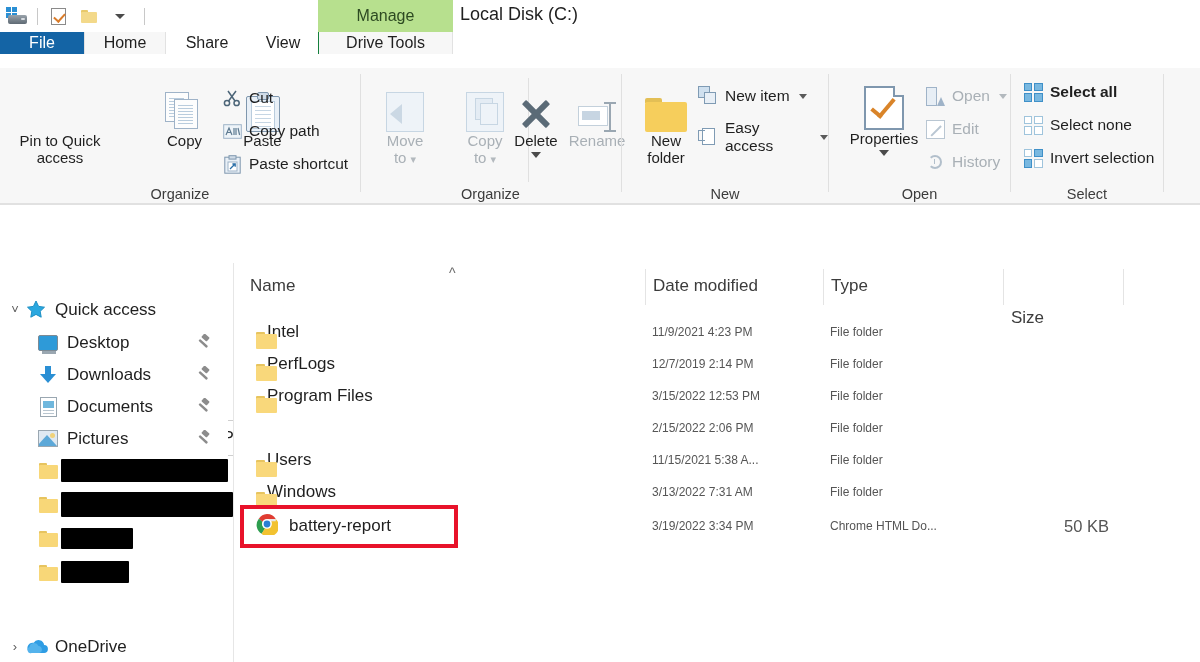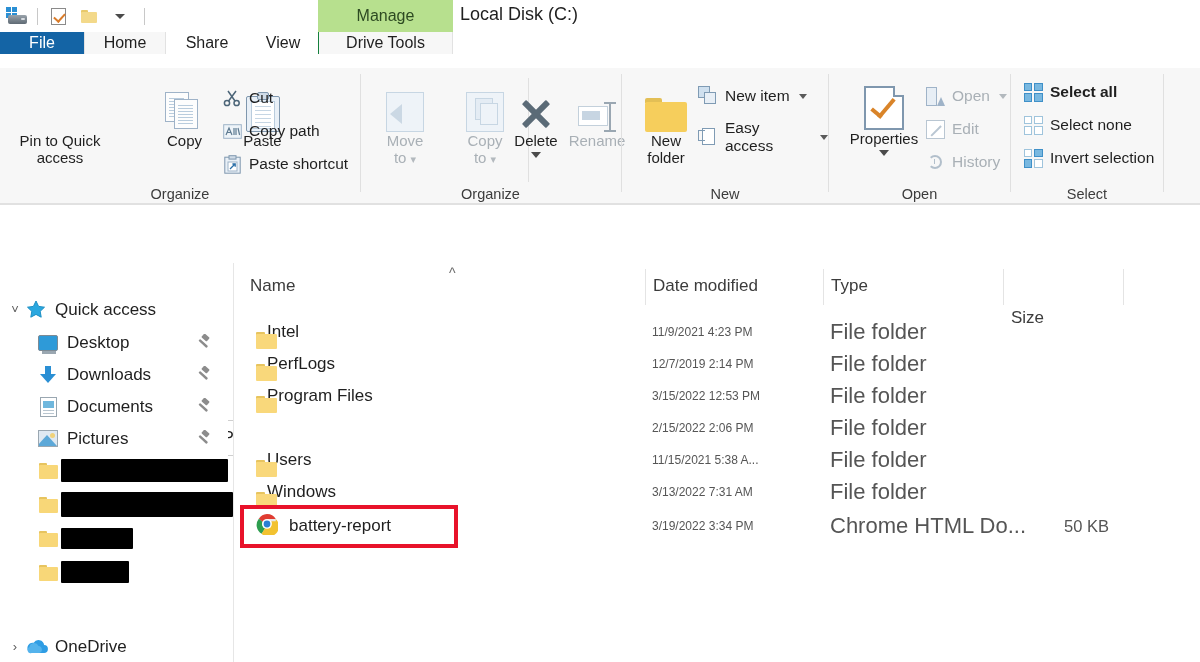--- a/index.html
+++ b/index.html
@@ -187,21 +187,21 @@
 
   
   .colhdr{position:absolute;left:0;top:0;width:966px;height:47px;background:#ffffff;}
   .colhdr .ch{position:absolute;top:13px;font-size:17px;color:#3c3c3c;}
   .colhdr .cdiv{position:absolute;top:6px;width:1px;height:36px;background:#e4e4e4;}
   .sortmark{position:absolute;left:215px;top:2px;font-size:14px;color:#6c6c6c;}
 
   .row{position:absolute;left:0;width:966px;height:32px;display:flex;align-items:center;}
   .row .cname{position:absolute;left:22px;display:flex;align-items:center;gap:11px;font-size:17px;color:#1f1f1f;}
   .row .cdate{position:absolute;left:418px;font-size:12px;color:#555;}
-  .row .ctype{position:absolute;left:596px;font-size:22px;color:#555;}
+  .row .ctype{position:absolute;left:596px;font-size:12px;color:#555;}
   .row .csize{position:absolute;left:830px;font-size:16.5px;color:#555;}
   .folder-row{position:relative;width:21px;height:17px;flex:0 0 auto;}
   .folder-row .t{position:absolute;left:0;top:0;width:9px;height:3px;background:#e7c45f;border-radius:1px 1px 0 0;}
   .folder-row .b{position:absolute;left:0;top:2px;width:21px;height:15px;background:#f9d87b;border-radius:1px;}
   .chrome-ico{width:22px;height:22px;flex:0 0 auto;}
 
   .highlight-box{position:absolute;left:240px;top:505px;width:218px;height:43px;border:4px solid #e8122a;background:transparent;}
 </style>
 </head>
 <body>

